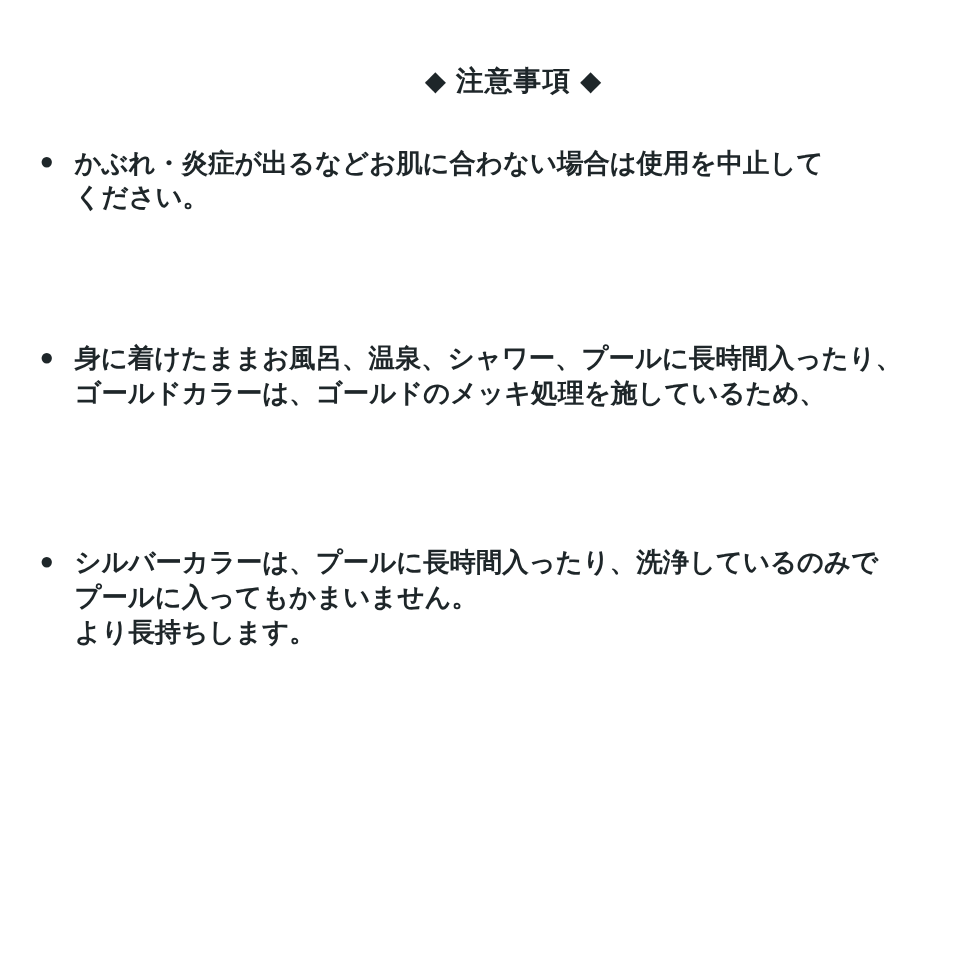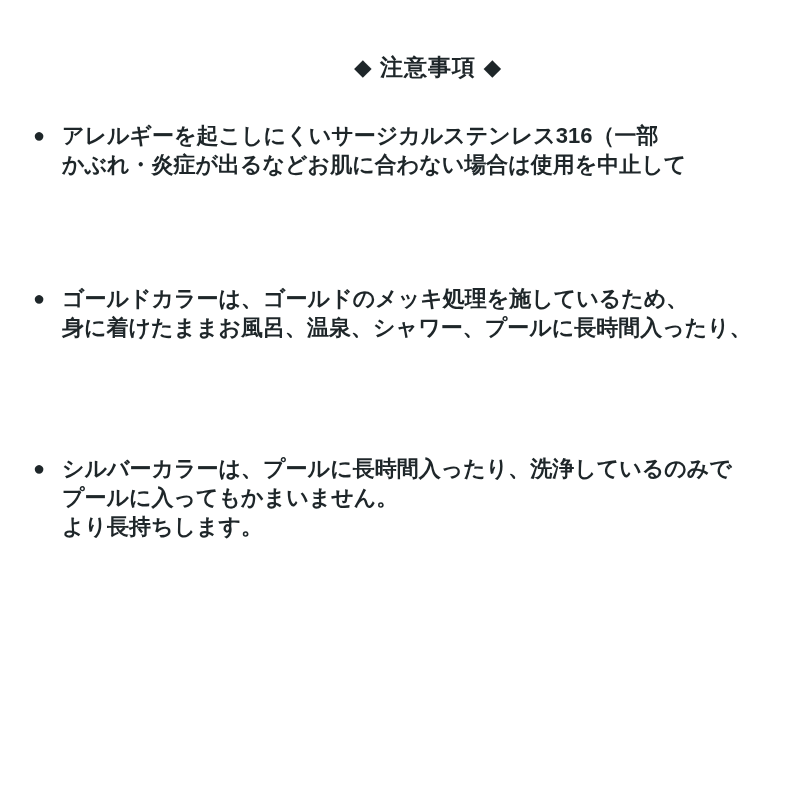--- a/index.html
+++ b/index.html
@@ -62,30 +62,30 @@
 </head>
 <body>
 
 <div class="page">
 
   <h1 class="title">◆ 注意事項 ◆</h1>
 
   <section class="bullet b1">
     <span class="marker">●</span>
     <div class="lines">
-      <div class="line">アレルギーを起こしにくいサージカルステンレス316（一部</div>
       <div class="line">かぶれ・炎症が出るなどお肌に合わない場合は使用を中止して</div>
+      <div class="line">ください。</div>
     </div>
   </section>
 
   <section class="bullet b2">
     <span class="marker">●</span>
     <div class="lines">
+      <div class="line">身に着けたままお風呂、温泉、シャワー、プールに長時間入ったり、</div>
       <div class="line">ゴールドカラーは、ゴールドのメッキ処理を施しているため、</div>
-      <div class="line">身に着けたままお風呂、温泉、シャワー、プールに長時間入ったり、</div>
     </div>
   </section>
 
   <section class="bullet b3">
     <span class="marker">●</span>
     <div class="lines">
       <div class="line">シルバーカラーは、プールに長時間入ったり、洗浄しているのみで</div>
       <div class="line">プールに入ってもかまいません。</div>
       <div class="line">より長持ちします。</div>
     </div>

